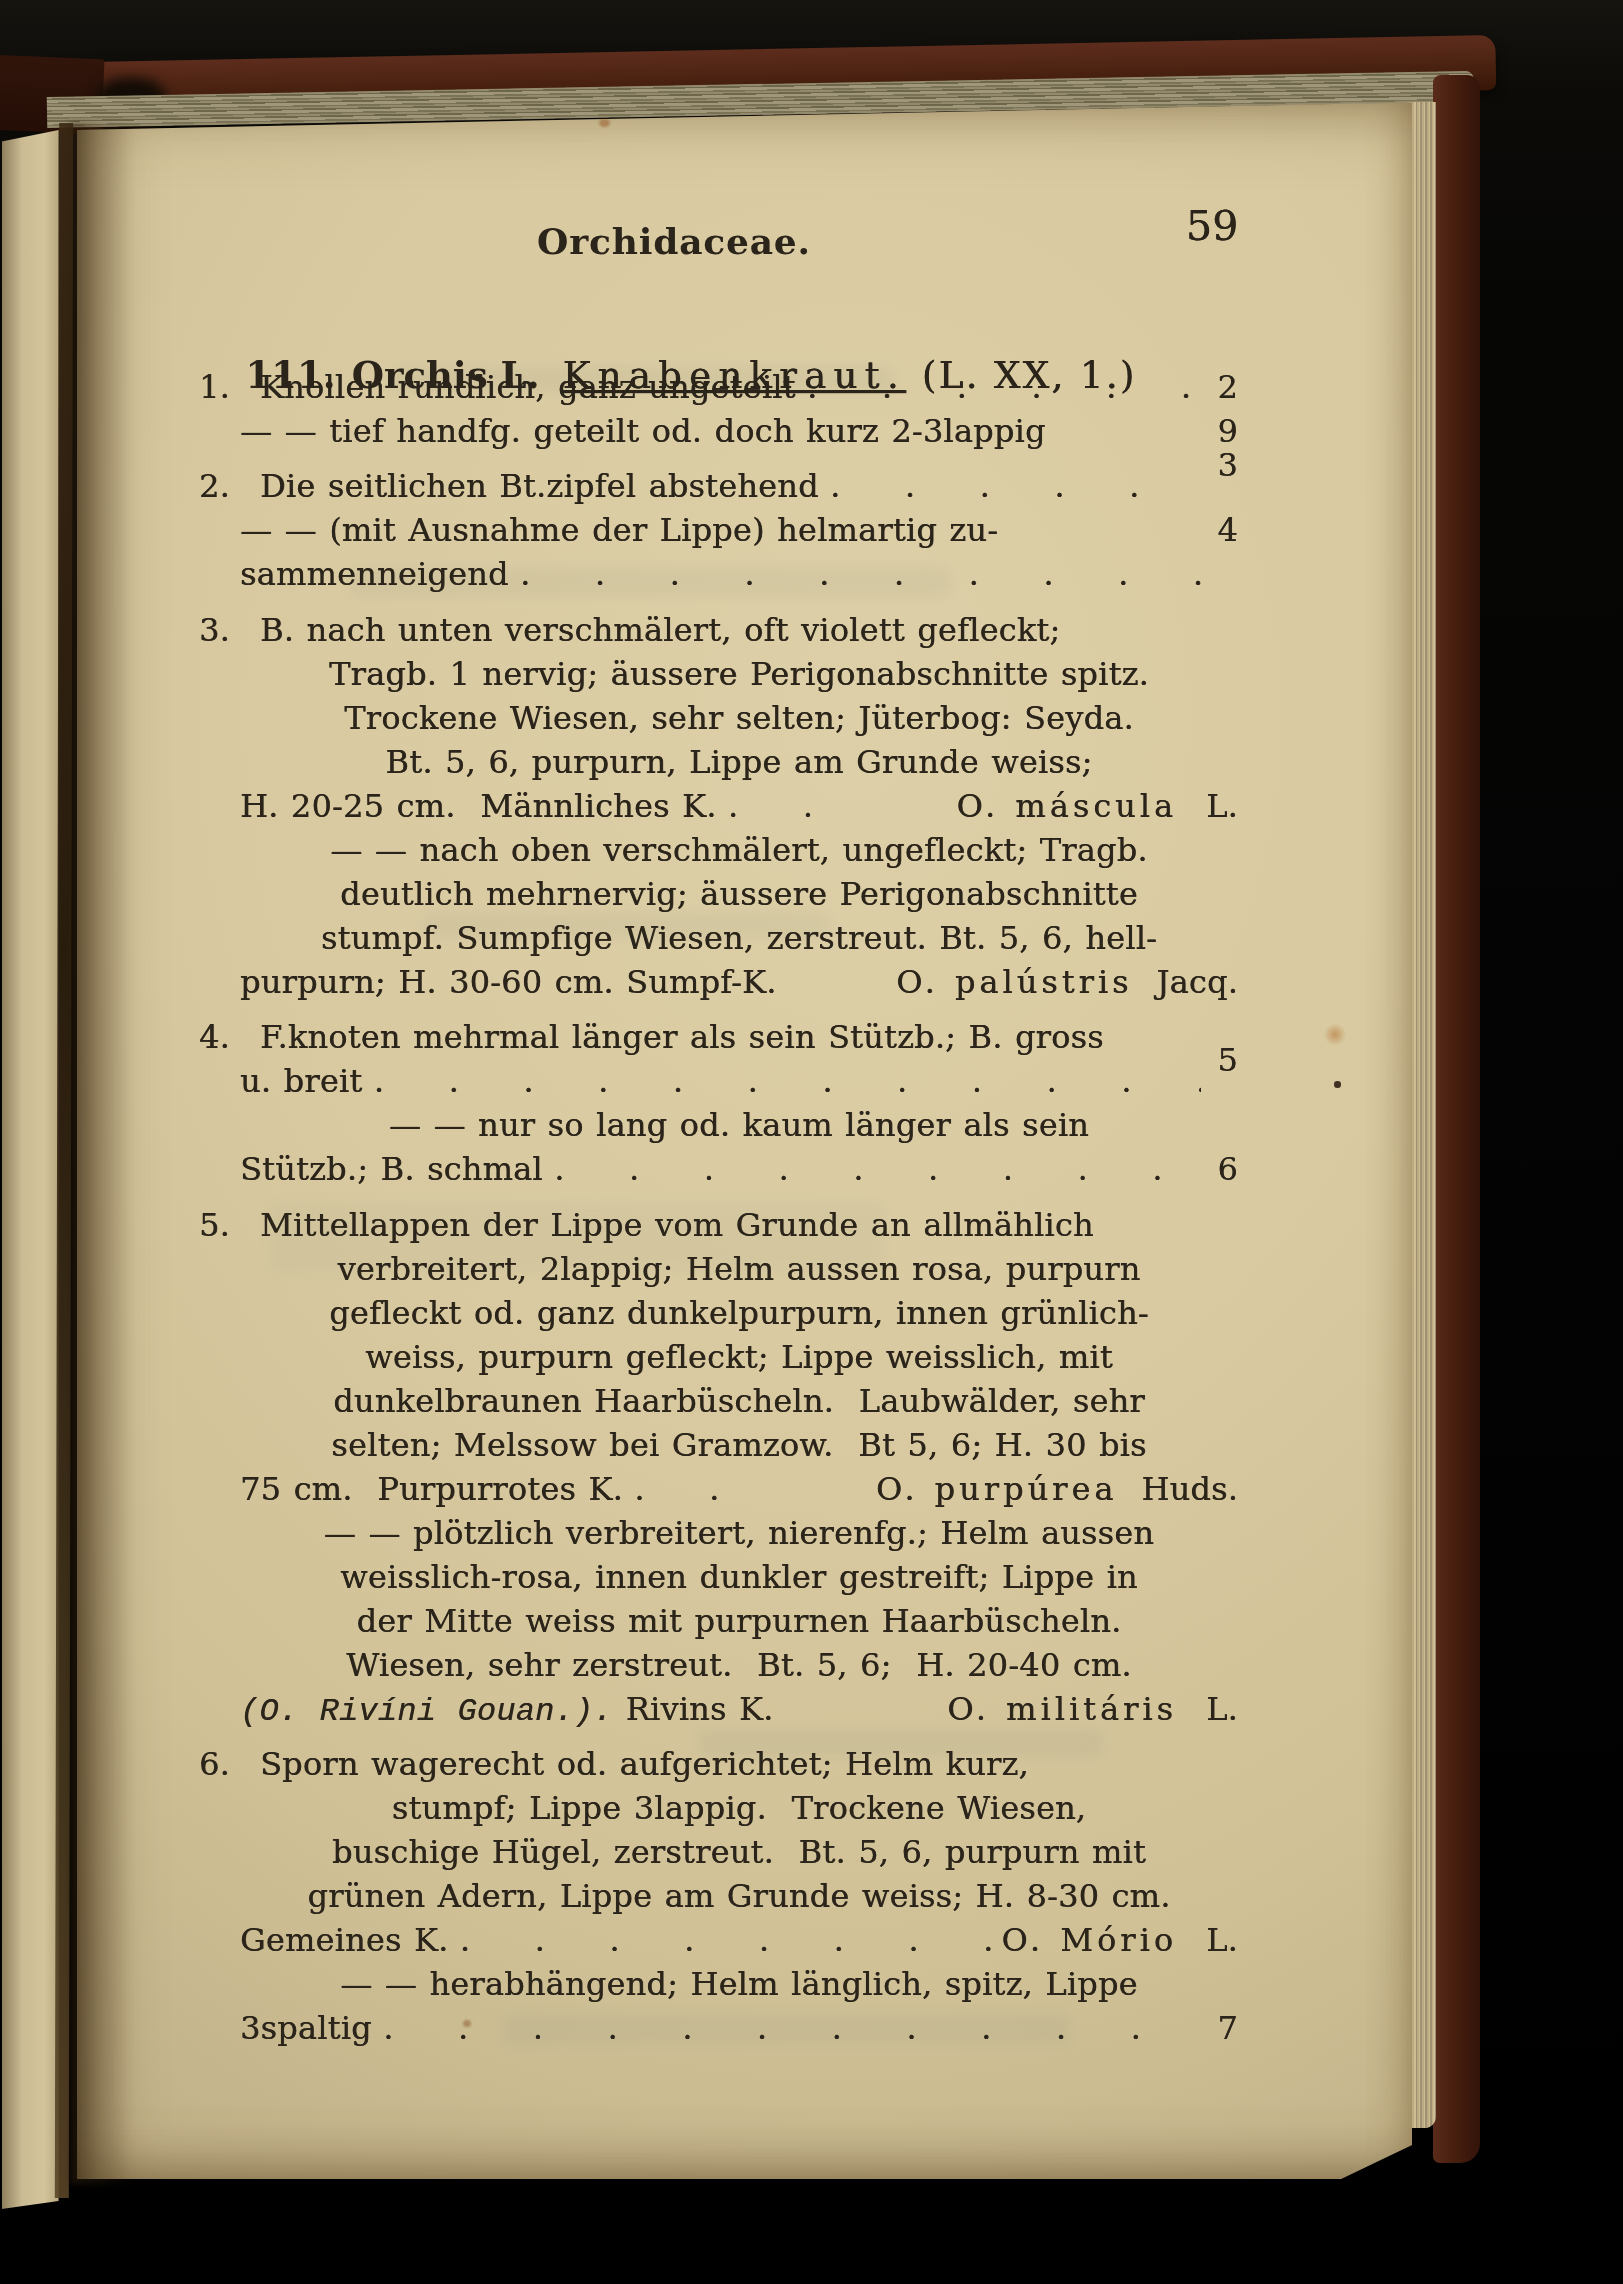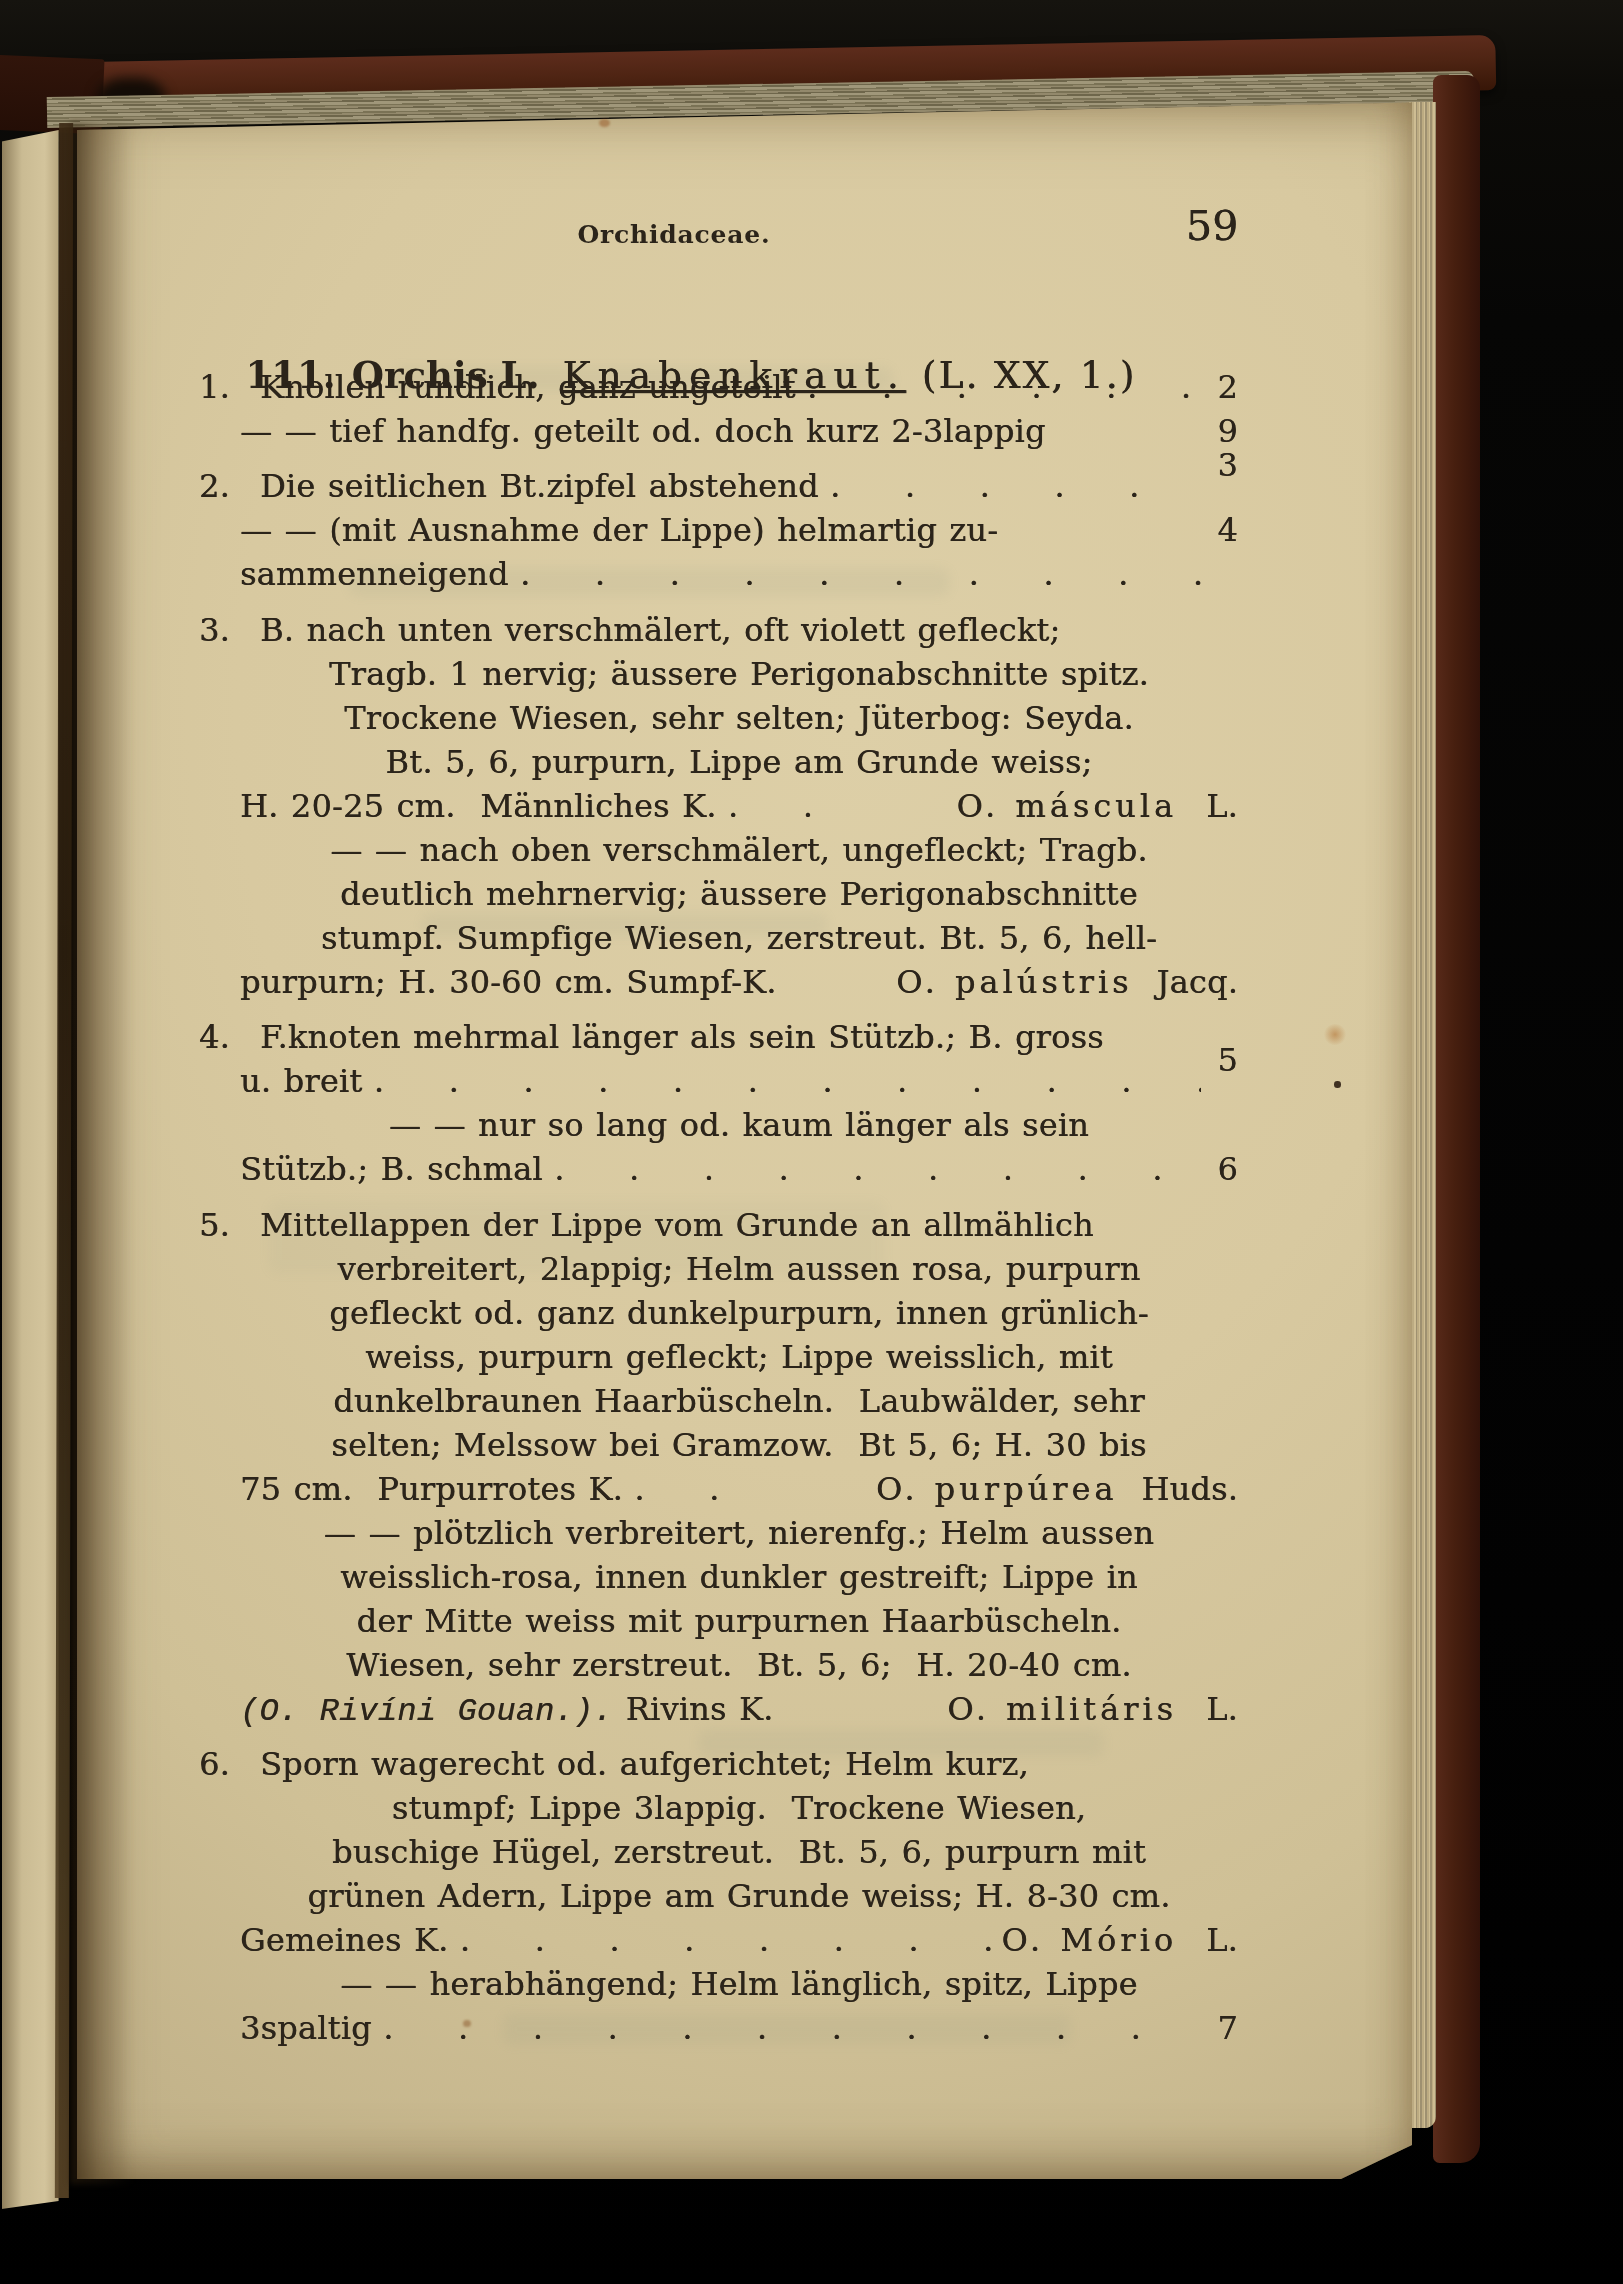--- a/index.html
+++ b/index.html
@@ -78,21 +78,21 @@
   .stain.s3{left:599px;top:119px;width:10.6px;height:8px;background:rgba(150,85,35,.5);filter:blur(0.8px);}
   .stain.s4{left:463px;top:2020px;width:8px;height:7.3px;background:rgba(130,75,30,.45);filter:blur(0.8px);}
   
   .textlayer{position:absolute;inset:0;z-index:7;color:var(--ink,#2b241a);}
   .textlayer *{white-space:pre;}
   .running-head{
     position:absolute;left:199px;top:205px;width:1039px;height:36px;
   }
   .head-center{
     position:absolute;left:0;right:89px;text-align:center;
-    font-size:25px;font-weight:700;letter-spacing:0.8px;
+    font-size:36px;font-weight:700;letter-spacing:0.8px;
   }
   .page-num{
     position:absolute;right:0;top:-3.2px;font-size:41px;
     text-shadow:0.5px 0.2px 0 currentColor;
   }
   .chapter-title{
     position:absolute;left:175px;top:302px;height:49px;line-height:49px;font-size:37px;
   }
   .t-num,.t-genus{font-weight:700;}
   .t-genus{margin:0 23px 0 16px;}

